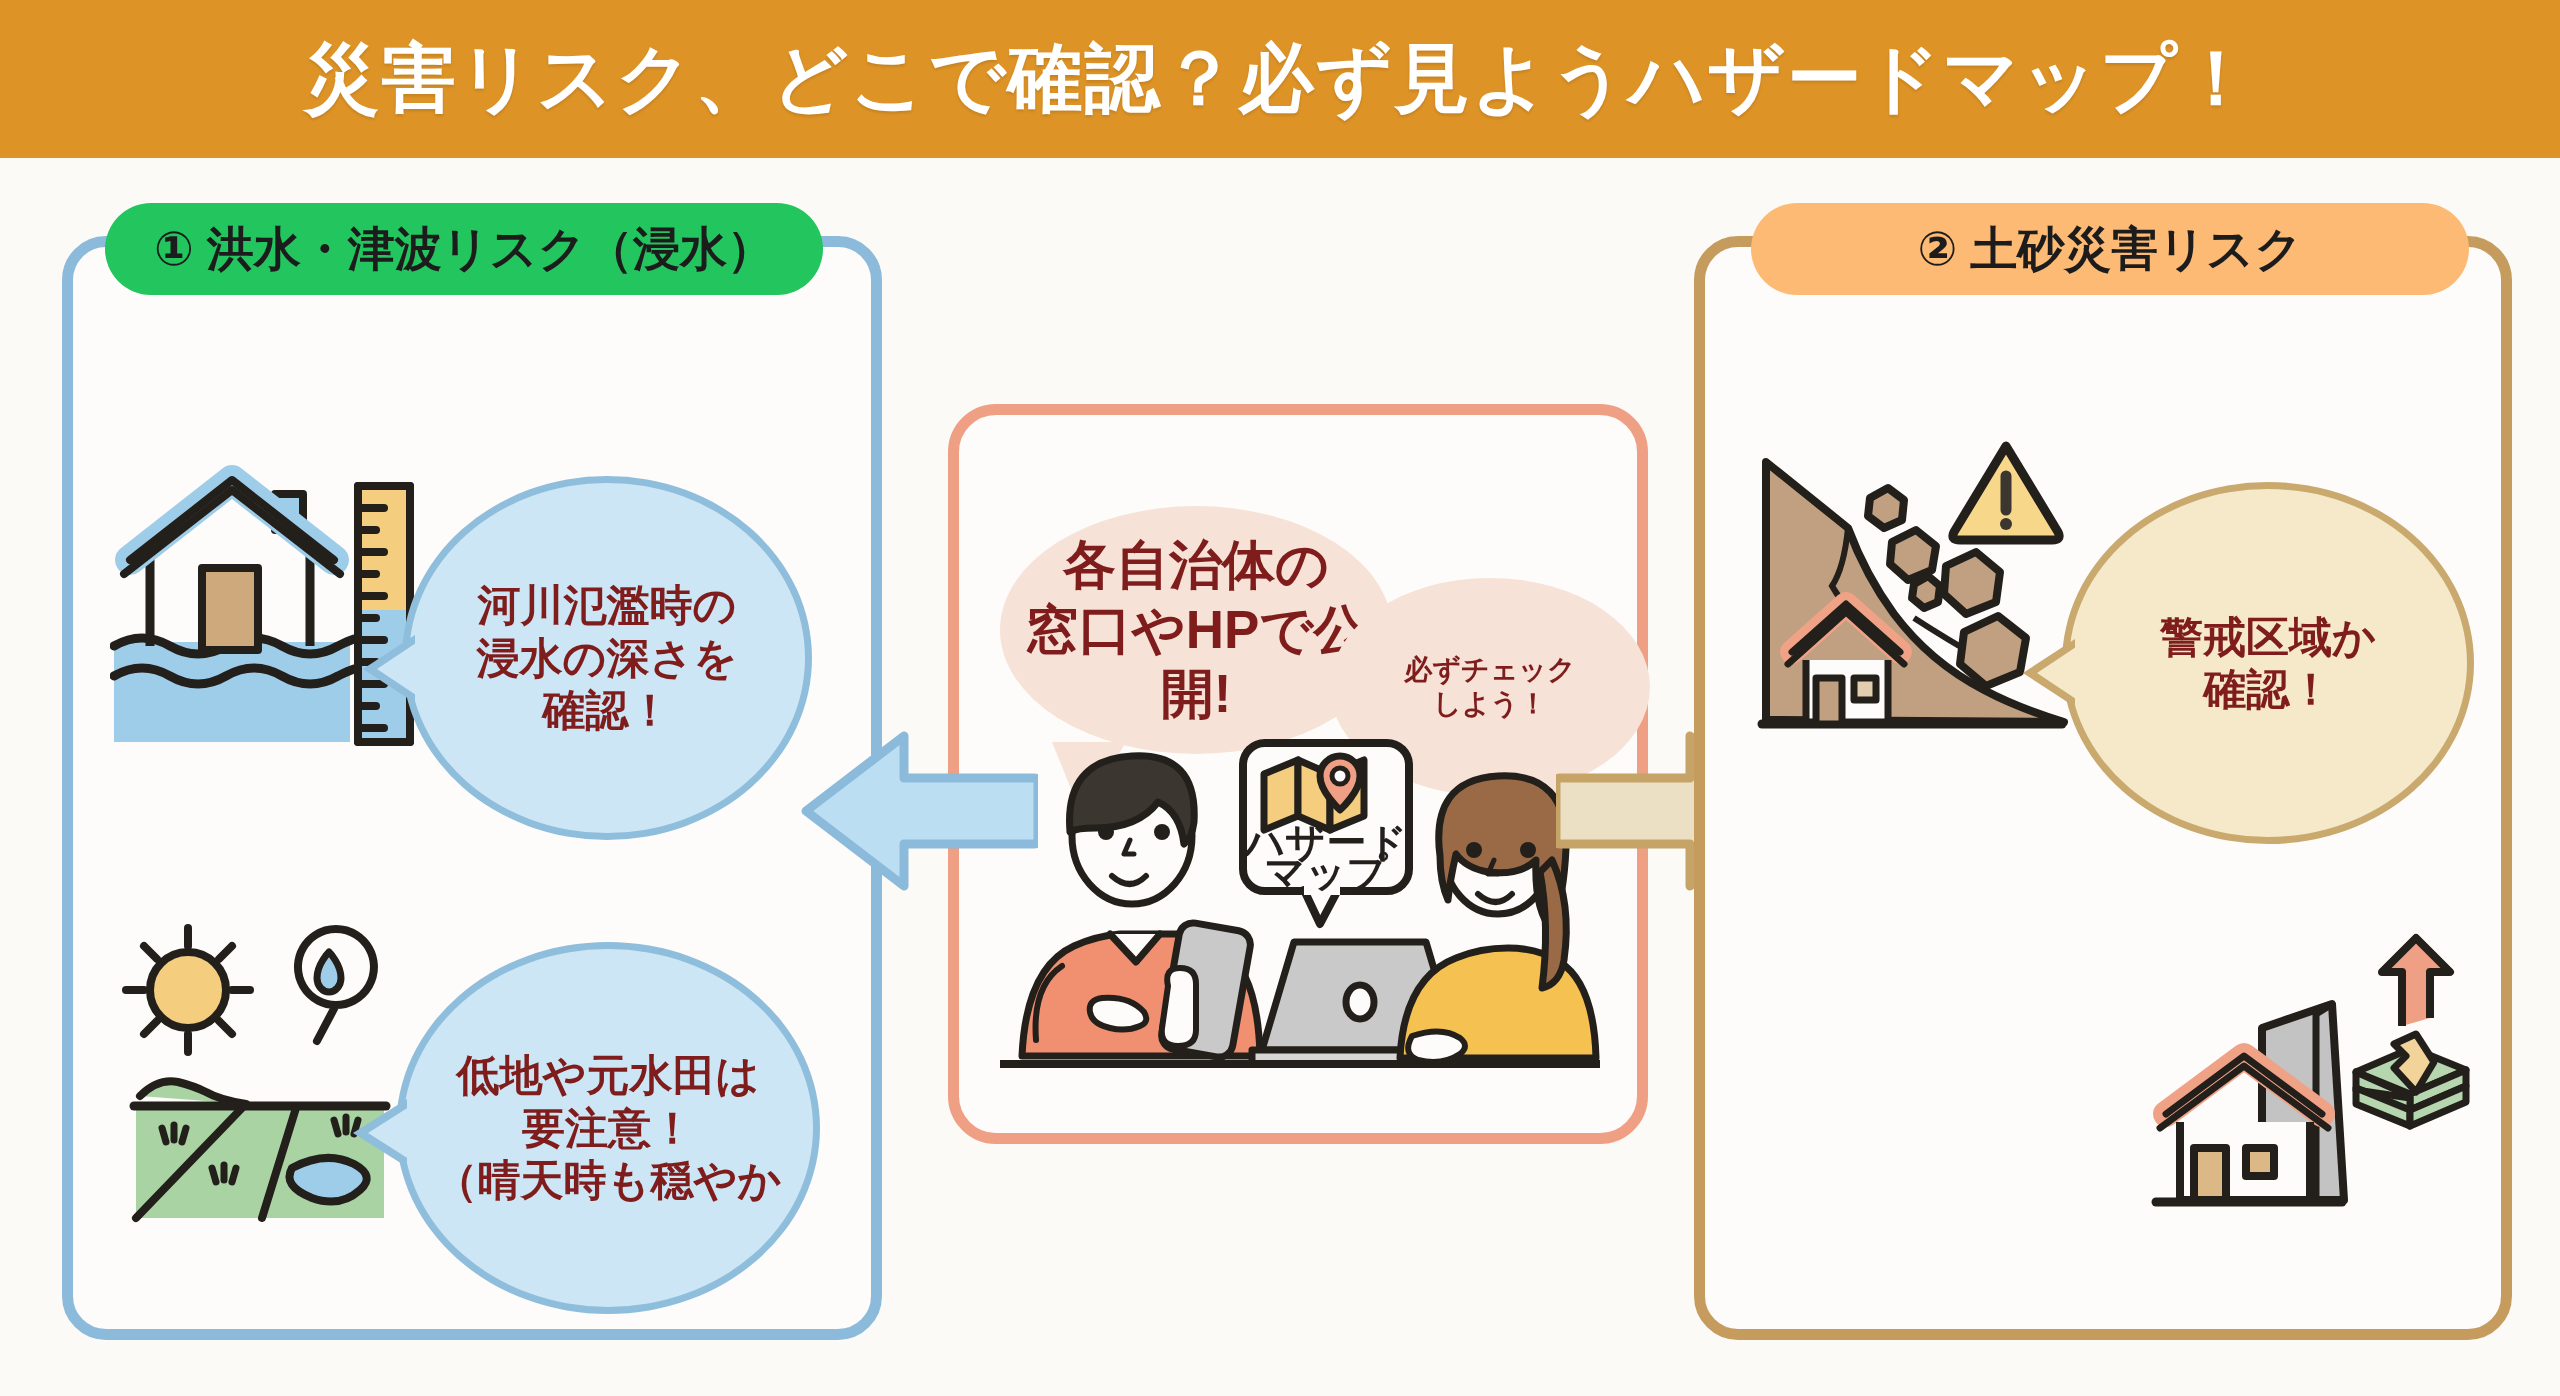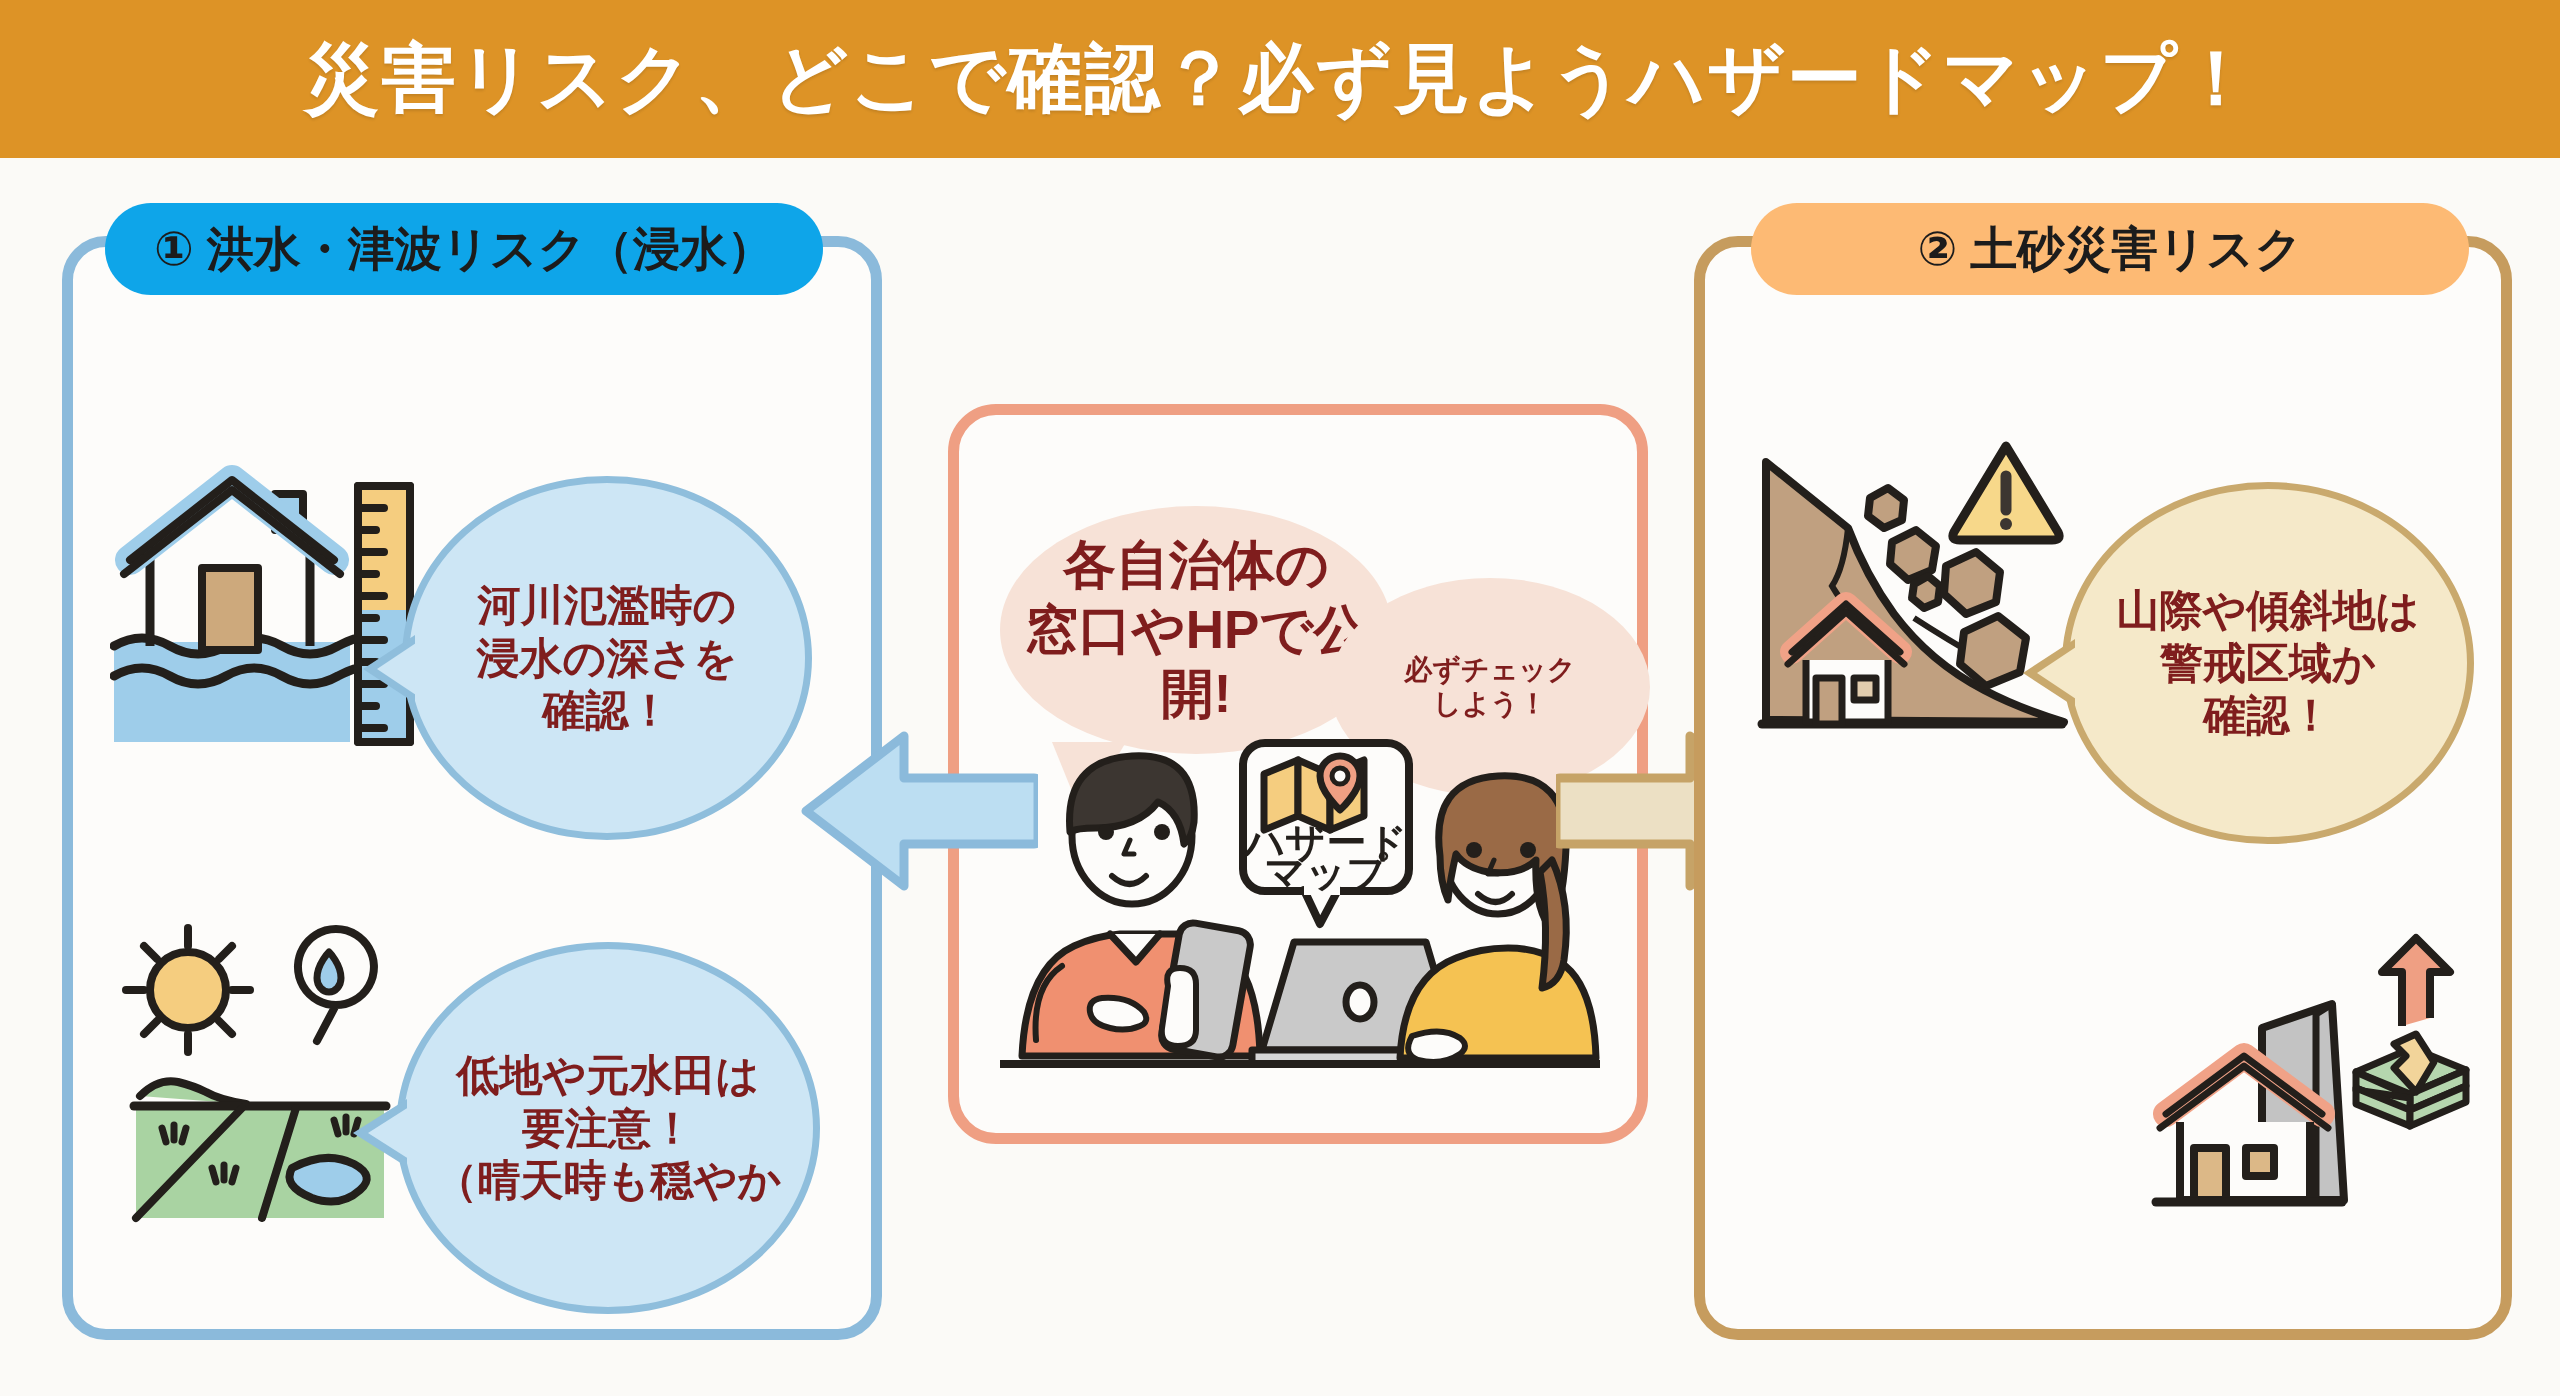--- a/index.html
+++ b/index.html
@@ -25,21 +25,21 @@
   .panel{position:absolute;border-radius:44px;background:#fdfcfa;box-sizing:border-box;}
   .panel-left{left:62px;top:236px;width:820px;height:1104px;border:11px solid #8bbadb;}
   .panel-right{left:1694px;top:236px;width:818px;height:1104px;border:11px solid #c69c5e;}
   .panel-center{left:948px;top:404px;width:700px;height:740px;border:11px solid #ef9f83;border-radius:48px;}
 
   .panel-head{
     position:absolute;top:-44px;height:92px;border-radius:46px;
     display:flex;align-items:center;justify-content:center;
     font-size:47px;font-weight:bold;color:#1c1c1c;white-space:nowrap;
   }
-  .head-left{left:32px;width:718px;background:#0ea5e9;}
+  .head-left{left:32px;width:718px;background:#22c55e;}
   .head-right{left:46px;width:718px;background:#fdba74;}
 
   
   .bub{
     position:absolute;display:flex;align-items:center;justify-content:center;
     text-align:center;font-weight:bold;color:#7f1d1d;box-sizing:border-box;
   }
   .bub .lines{line-height:1.22;}
   .bub-blue{background:#cde6f5;border:7px solid #8fbedc;border-radius:50%;}
   .bub-tan{background:#f5e9c9;border:7px solid #c9a96d;border-radius:50%;}
@@ -279,21 +279,20 @@
     <rect x="98" y="258" width="22" height="22" fill="#e2cdae" stroke="#231f1b" stroke-width="7" stroke-linejoin="round"></rect>
     <path d="M250 26 l52 86 q4 8 -6 8 h-92 q-10 0 -6 -8z" fill="#f7d88a" stroke="#231f1b" stroke-width="9" stroke-linejoin="round"></path>
     <path d="M250 56 v34" stroke="#3c3631" stroke-width="11" stroke-linecap="round"></path>
     <circle cx="250" cy="104" r="6" fill="#3c3631"></circle>
   </svg>
 
   <div class="bub bub-tan bubble3">
     <span class="tail tail-b3"></span>
     <span class="tail tail-b3i"></span>
     <div class="lines">
-      <div>山際や傾斜地は</div>
       <div>警戒区域か</div>
       <div>確認！</div>
     </div>
   </div>
 
   <svg class="ill" style="left:2150px;top:930px;" width="320" height="300" viewBox="0 0 320 300">
     <path d="M112 270 V98 L182 74 l12 196z" fill="#c3c3c3" stroke="#231f1b" stroke-width="8" stroke-linejoin="round"></path>
     <path d="M182 74 l-16 10 v186" fill="none" stroke="#231f1b" stroke-width="7"></path>
     <path d="M16 184 L94 126 L172 184" fill="none" stroke="#f0a287" stroke-width="26" stroke-linejoin="round" stroke-linecap="round"></path>
     <path d="M16 184 L94 126 L172 184" fill="none" stroke="#231f1b" stroke-width="7" stroke-linejoin="round" stroke-linecap="round"></path>

